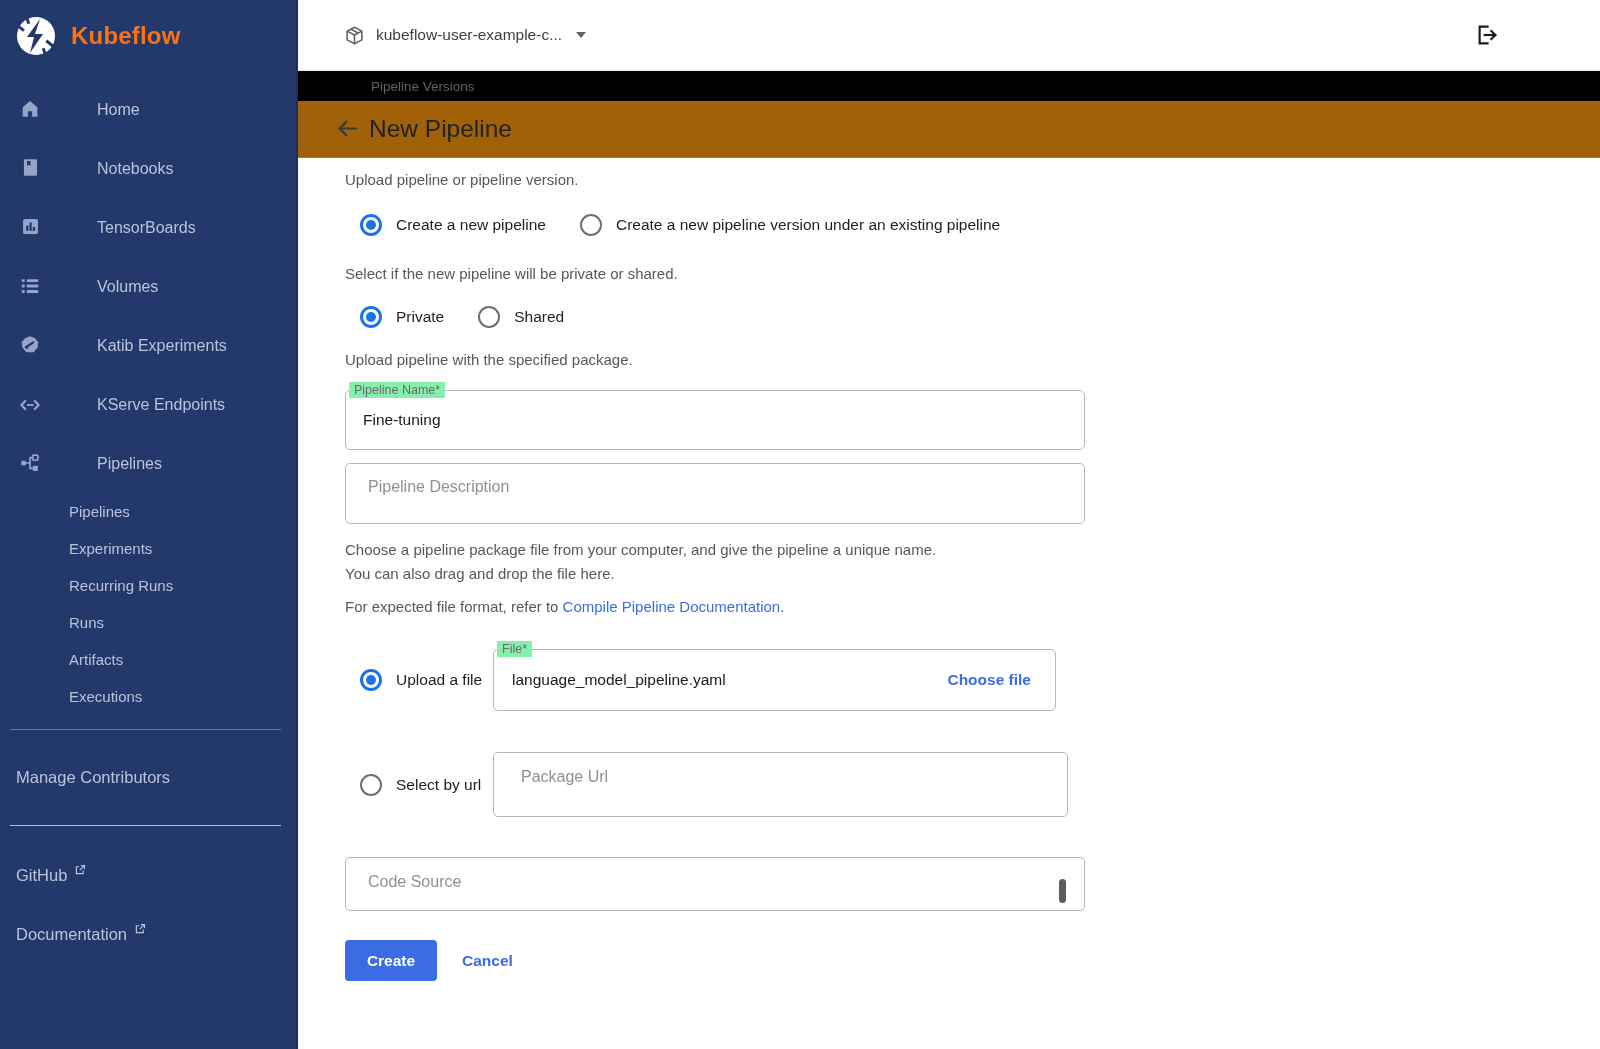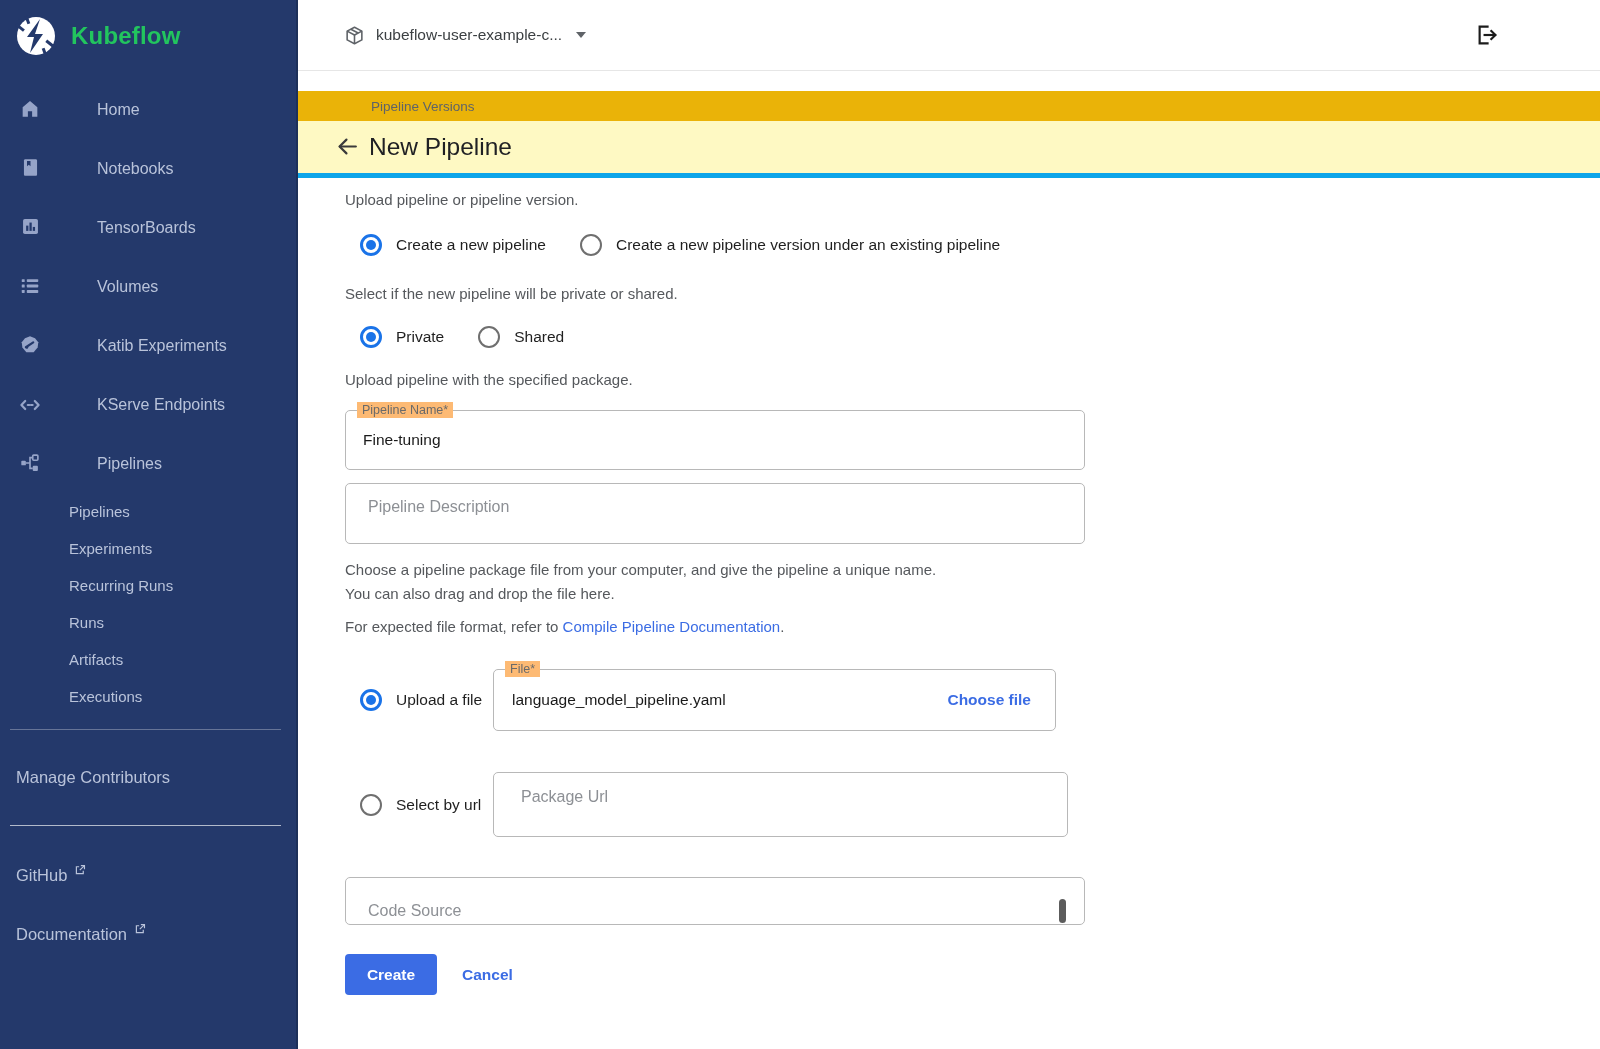--- a/index.html
+++ b/index.html
@@ -9,43 +9,43 @@
   }
   *{box-sizing:border-box; margin:0; padding:0;}
   html,body{width:1600px; height:1049px; overflow:hidden;}
   body{font-family:"Liberation Sans", sans-serif; background:#fff;}
   .app{display:flex; width:1600px; height:1049px;}
 
   
   .sidebar{width:298px; min-width:298px; height:100%; background:var(--sidebar-bg); color:var(--sidebar-text); position:relative; border-right:2px solid var(--sidebar-bg-dark);}
   .logo-row{display:flex; align-items:center; padding:14px 0 0 14px; height:58px; cursor:pointer;}
   .logo-icon{width:44px; height:44px; display:inline-flex;}
-  .logo-text{color:#22c55e; font-size:24px; font-weight:bold; margin-left:13px; letter-spacing:0.2px;}
+  .logo-text{color:#f97316; font-size:24px; font-weight:bold; margin-left:13px; letter-spacing:0.2px;}
   .nav{margin-top:22px;}
   .nav-item{display:flex; align-items:center; height:59px; padding-left:18px; cursor:pointer;gap:32px;}
   .nav-icon{width:24px; height:24px; color:var(--sidebar-icon); display:inline-flex; justify-content:center;}
   .nav-label{margin-left:23px; font-size:16px; color:var(--sidebar-text);}
   .subnav-item{display:flex; align-items:center; height:37px; padding-left:69px; font-size:15px; color:var(--sidebar-text); cursor:pointer;}
   .divider{border:none; border-top:1px solid rgba(255,255,255,0.30); margin:14px 15px 0 10px;}
   .divider.bright{border-top-color:rgba(255,255,255,0.65); margin-top:38px;}
   .manage{margin-top:38px; padding-left:16px; font-size:16.5px; color:var(--sidebar-text); cursor:pointer;}
   .ext-link{margin-top:40px; padding-left:16px; font-size:16.5px; color:var(--sidebar-text); cursor:pointer; display:flex; align-items:flex-start;}
   .ext-icon{width:12px; height:12px; color:var(--sidebar-text); margin:-2px 0 0 7px; display:inline-flex;}
 
   
   .main{flex:1; display:flex; flex-direction:column; background:#fff;}
   .toolbar{height:71px; min-height:71px; display:flex; align-items:center; justify-content:space-between; padding:0 100px 0 46px; background:#fff; border-bottom:1px solid #e6e6e6;}
   .ns-selector{display:flex; align-items:center; cursor:pointer;}
   .ns-icon{width:21px; height:21px; color:#5f6368; display:inline-flex;}
   .ns-text{margin-left:11px; font-size:15.5px; font-weight:500; color:#3c4043;}
   .caret-down{width:0; height:0; border-left:5.5px solid transparent; border-right:5.5px solid transparent; border-top:6px solid #5f6368; margin-left:14px;}
   .logout-btn{background:none; border:none; cursor:pointer; width:26px; height:26px; color:#1c1c1c; display:inline-flex;}
 
-  .breadcrumb-row{height:30px; min-height:30px; background:#eab308; display:flex; align-items:center; padding-left:73px; font-size:13.5px; color:#5f6368;margin-top:20px;}
-  .title-row{height:57px; min-height:57px; background:#fef9c3; border-bottom:5px solid #0ea5e9; display:flex; align-items:center; padding-left:37px;}
+  .breadcrumb-row{height:30px; min-height:30px; background:#000000; display:flex; align-items:center; padding-left:73px; font-size:13.5px; color:#5f6368;}
+  .title-row{height:57px; min-height:57px; background:#a16207; border-bottom:1px solid #0ea5e9; display:flex; align-items:center; padding-left:37px;}
   .back-btn{background:none; border:none; cursor:pointer; width:26px; height:26px; color:#3a3a3a; display:inline-flex;}
   .page-title{font-size:24.5px; font-weight:400; color:var(--title-text); margin-left:8px;}
 
   .content{flex:1; padding:12px 0 0 47px; background:#fff; overflow:hidden;}
   .help{font-size:15px; color:var(--help-text); line-height:20px;}
   .help.mt{margin-top:18px;}
   .help-block{margin-top:14px;}
   .help-block div{font-size:15px; color:var(--help-text); line-height:24px;}
   .format-line{margin-top:12px; font-size:15px; color:var(--help-text);}
   .format-line a{color:var(--link); text-decoration:none; cursor:pointer;}
@@ -53,36 +53,36 @@
   .radio-row{display:flex; align-items:center; margin:14px 0 0 15px; height:42px;}
   .radio-row.tight{margin-top:12px;}
   .radio{display:flex; align-items:center; cursor:pointer;}
   .radio + .radio{margin-left:34px;}
   .radio-circle{width:22px; height:22px; border-radius:50%; border:2.5px solid #6f6f6f; position:relative; flex:none;}
   .radio.checked .radio-circle{border:3px solid var(--accent);}
   .radio.checked .radio-circle::after{content:""; position:absolute; left:50%; top:50%; transform:translate(-50%,-50%); width:10px; height:10px; border-radius:50%; background:var(--accent);}
   .radio-label{margin-left:14px; font-size:15.5px; color:var(--label-text);}
 
   .field{position:relative; border:1px solid var(--field-border); border-radius:5px; width:740px; background:#fff;}
-  .field-label{position:absolute; top:-9px; left:11px; background:#fdba74; padding:0 5px; font-size:12.5px; color:#6a6a6a; line-height:16px;}
+  .field-label{position:absolute; top:-9px; left:3px; background:#86efac; padding:0 5px; font-size:12.5px; color:#6a6a6a; line-height:16px;}
   .name-field{height:60px; margin-top:20px; display:flex; align-items:center; padding-left:17px;}
   .field-value{font-size:15.5px; color:#1a1a1a;}
   .desc-field{height:61px; margin-top:13px; padding:14px 0 0 22px;}
   .placeholder{font-size:16px; color:#8d9095;}
 
   .upload-row{display:flex; align-items:center; margin-left:15px;}
   .upload-row.file{margin-top:34px;}
   .upload-row.url{margin-top:41px;}
   .upload-label{margin-left:14px; font-size:15.5px; color:var(--label-text); width:97px; flex:none;}
   .file-field{width:563px; height:62px; display:flex; align-items:center; padding:0 24px 0 18px;}
   .file-value{font-size:15.5px; color:#1a1a1a; flex:1;}
   .choose-file{font-size:15.5px; font-weight:bold; color:var(--link); cursor:pointer; text-decoration:none;}
   .url-field{width:575px; height:65px; padding:15px 0 0 27px;}
 
-  .code-field{height:48px; margin-top:40px; padding:24px 0 0 22px;}
+  .code-field{height:54px; margin-top:40px; padding:15px 0 0 22px;}
   .scroll-thumb{position:absolute; right:18px; top:21px; width:7px; height:24px; border-radius:4px; background:#5c5c5c; cursor:pointer;}
 
   .actions{display:flex; align-items:center; margin-top:29px;}
   .create-btn{width:92px; height:41px; border:none; border-radius:4px; background:var(--button); color:#fff; font-size:15.5px; font-weight:bold; cursor:pointer; font-family:inherit;}
   .cancel-btn{background:none; border:none; margin-left:25px; color:var(--button); font-size:15.5px; font-weight:bold; cursor:pointer; font-family:inherit;}
 </style>
 </head>
 <body>
 
 <div class="app">

